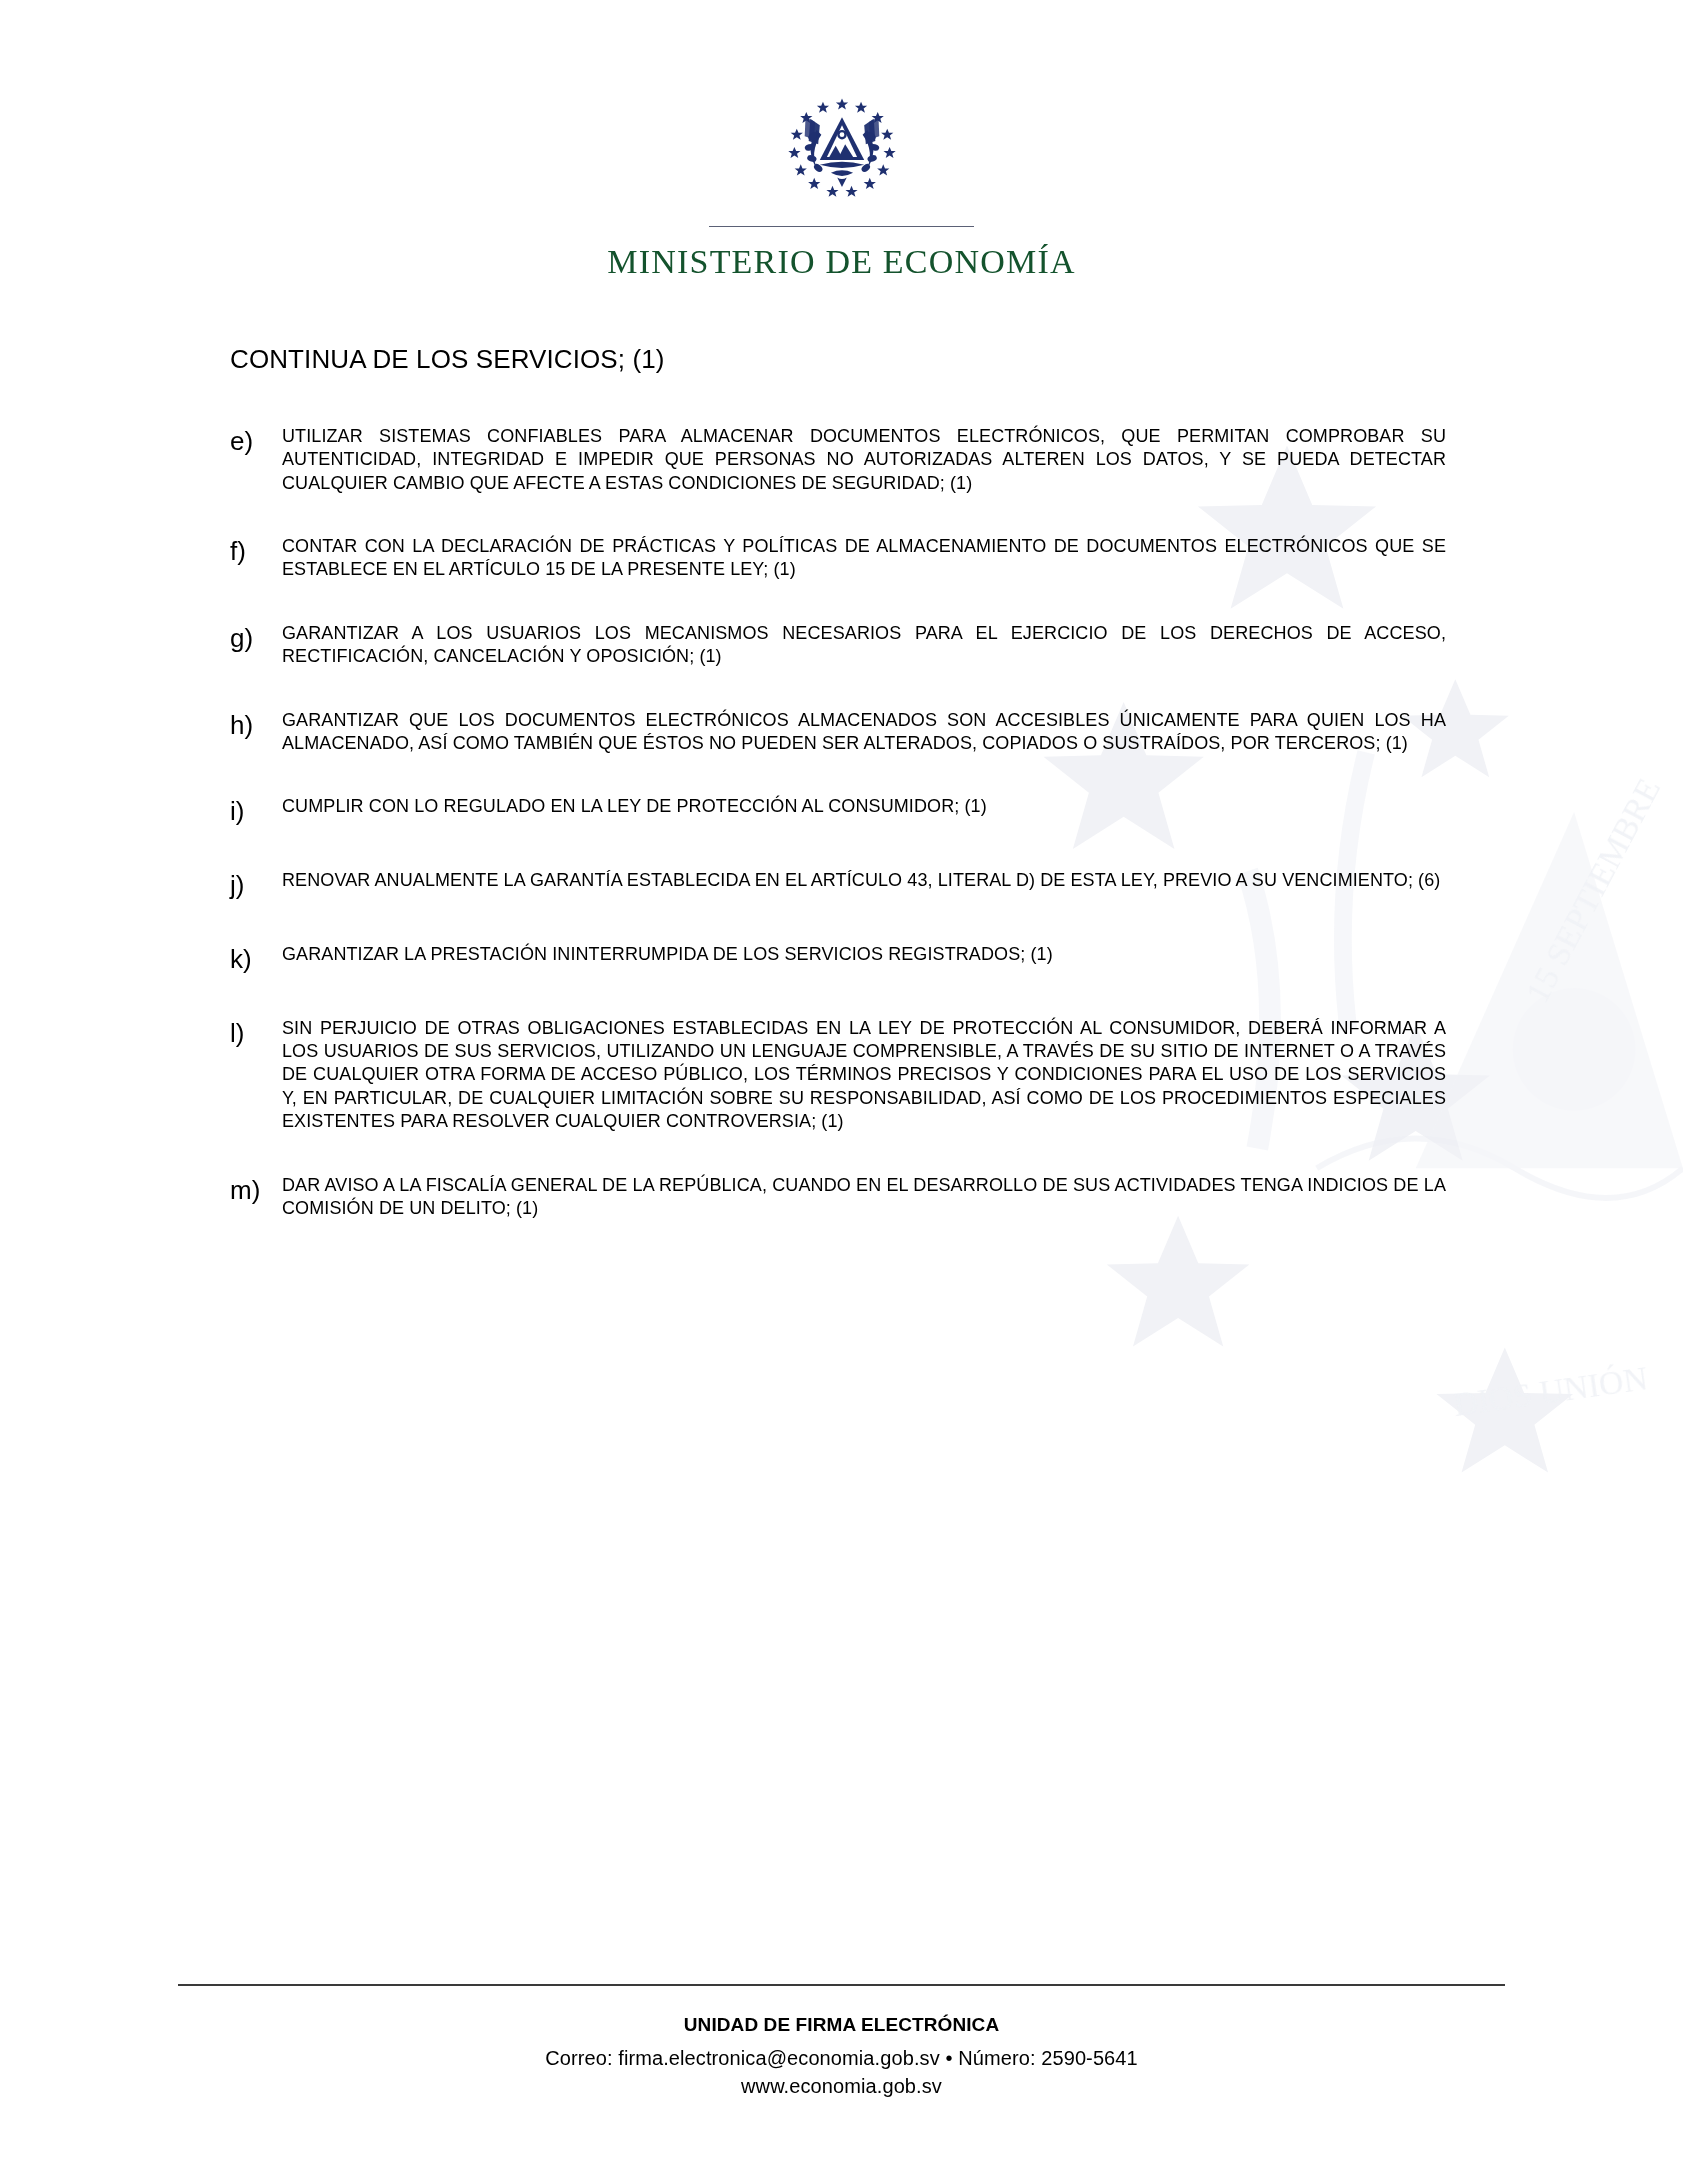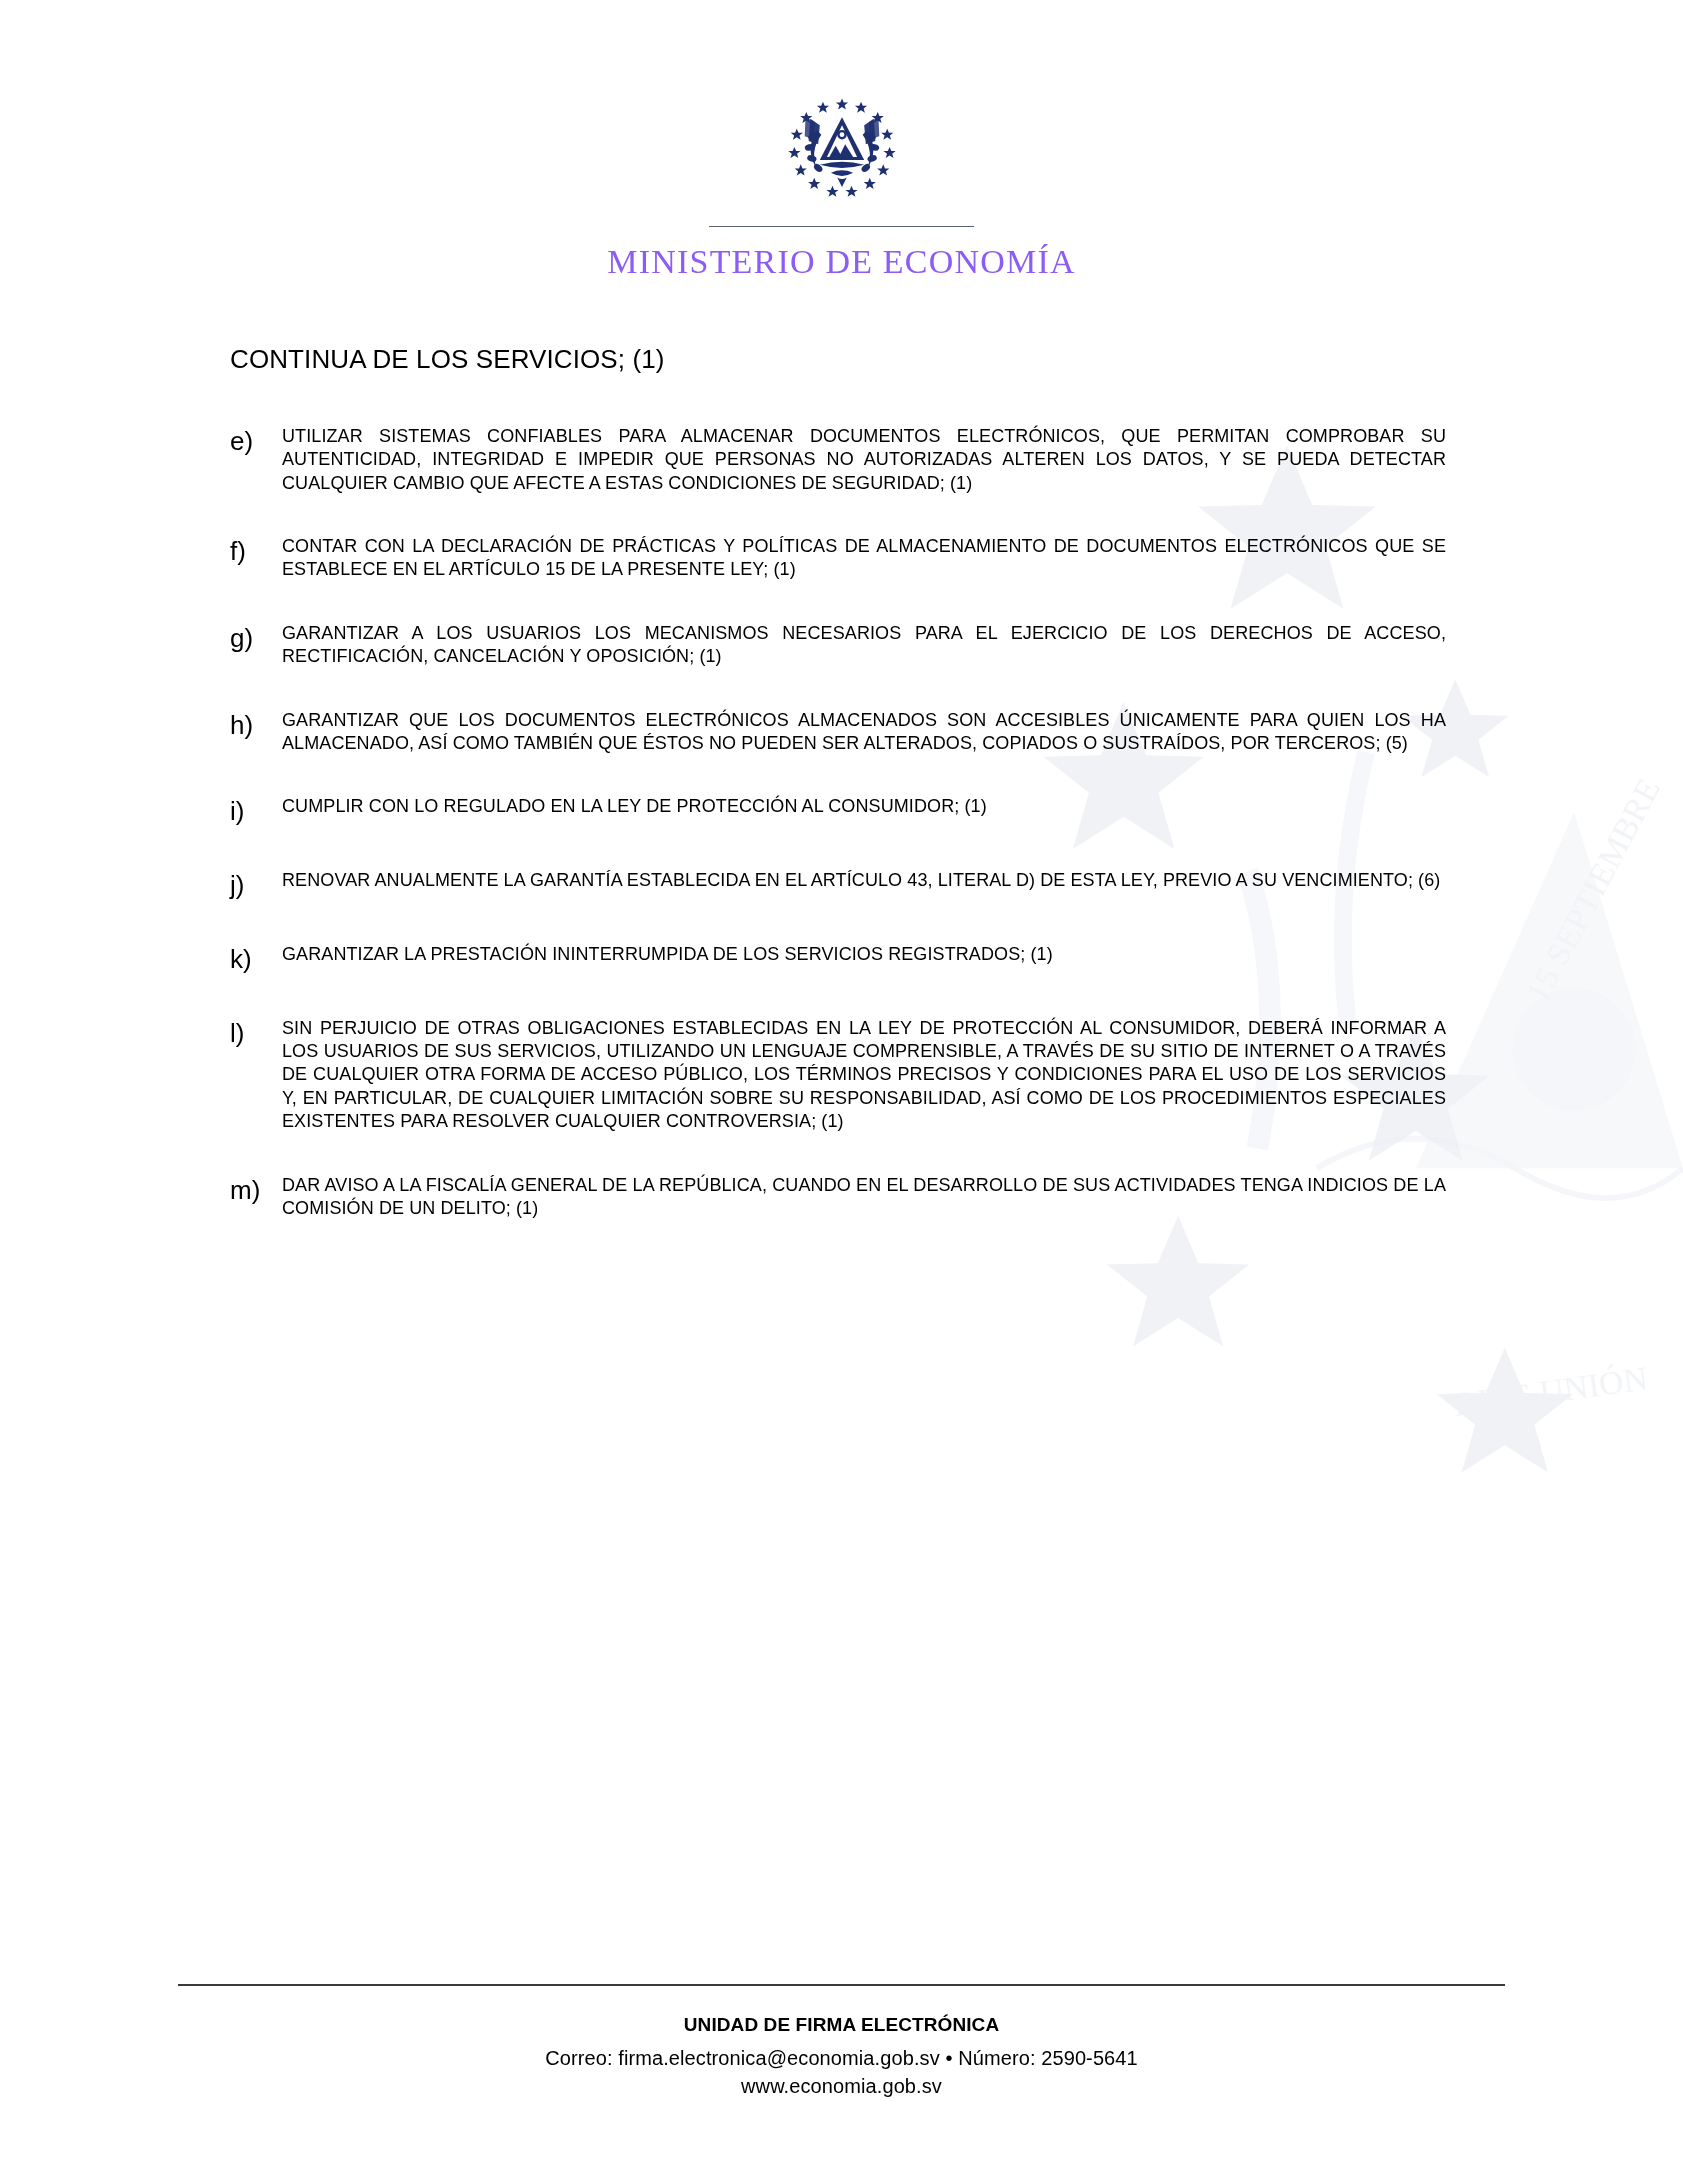--- a/index.html
+++ b/index.html
@@ -47,21 +47,21 @@
     width: 265px;
     height: 1px;
     background: #5b6176;
     margin: 12px auto 0 auto;
   }
   .header-title {
     margin-top: 16px;
     font-family: "Liberation Serif", serif;
     font-size: 34px;
     letter-spacing: 1.2px;
-    color: #8b5cf6;
+    color: #14532d;
     font-weight: 400;
   }
 
   
   .body-block {
     position: absolute;
     left: 230px;
     top: 343px;
     width: 1216px;
     z-index: 2;
@@ -238,21 +238,21 @@
       <div class="clause-text">CONTAR CON LA DECLARACIÓN DE PRÁCTICAS Y POLÍTICAS DE ALMACENAMIENTO DE DOCUMENTOS ELECTRÓNICOS QUE SE ESTABLECE EN EL ARTÍCULO 15 DE LA PRESENTE LEY; (1)</div>
     </div>
 
     <div class="clause">
       <div class="clause-marker">g)</div>
       <div class="clause-text">GARANTIZAR A LOS USUARIOS LOS MECANISMOS NECESARIOS PARA EL EJERCICIO DE LOS DERECHOS DE ACCESO, RECTIFICACIÓN, CANCELACIÓN Y OPOSICIÓN; (1)</div>
     </div>
 
     <div class="clause">
       <div class="clause-marker">h)</div>
-      <div class="clause-text">GARANTIZAR QUE LOS DOCUMENTOS ELECTRÓNICOS ALMACENADOS SON ACCESIBLES ÚNICAMENTE PARA QUIEN LOS HA ALMACENADO, ASÍ COMO TAMBIÉN QUE ÉSTOS NO PUEDEN SER ALTERADOS, COPIADOS O SUSTRAÍDOS, POR TERCEROS; (5)</div>
+      <div class="clause-text">GARANTIZAR QUE LOS DOCUMENTOS ELECTRÓNICOS ALMACENADOS SON ACCESIBLES ÚNICAMENTE PARA QUIEN LOS HA ALMACENADO, ASÍ COMO TAMBIÉN QUE ÉSTOS NO PUEDEN SER ALTERADOS, COPIADOS O SUSTRAÍDOS, POR TERCEROS; (1)</div>
     </div>
 
     <div class="clause">
       <div class="clause-marker">i)</div>
       <div class="clause-text">CUMPLIR CON LO REGULADO EN LA LEY DE PROTECCIÓN AL CONSUMIDOR; (1)</div>
     </div>
 
     <div class="clause">
       <div class="clause-marker">j)</div>
       <div class="clause-text">RENOVAR ANUALMENTE LA GARANTÍA ESTABLECIDA EN EL ARTÍCULO 43, LITERAL D) DE ESTA LEY, PREVIO A SU VENCIMIENTO; (6)</div>

